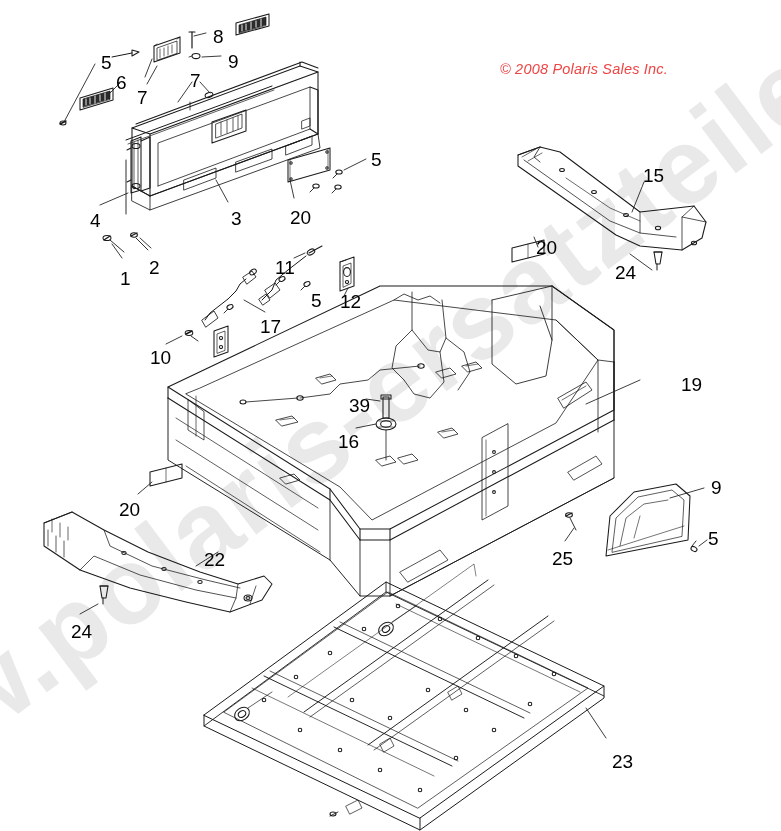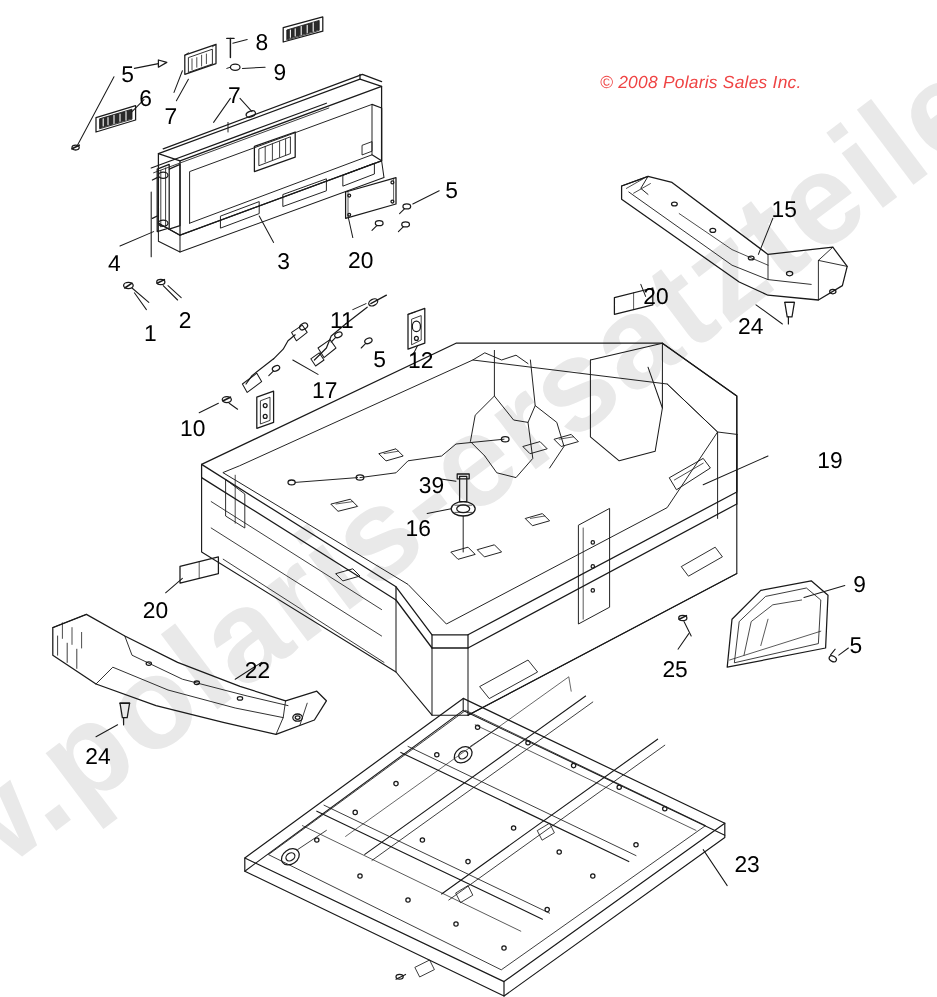--- a/index.html
+++ b/index.html
@@ -466,18 +466,18 @@
   <div class="callout" style="left:338px;top:432px">16</div>
   <div class="callout" style="left:643px;top:166px">15</div>
   <div class="callout" style="left:275px;top:258px">11</div>
   <div class="callout" style="left:260px;top:317px">17</div>
   <div class="callout" style="left:290px;top:208px">20</div>
   <div class="callout" style="left:681px;top:375px">19</div>
   <div class="callout" style="left:536px;top:238px">20</div>
   <div class="callout" style="left:119px;top:500px">20</div>
   <div class="callout" style="left:349px;top:396px">39</div>
   <div class="callout" style="left:204px;top:550px">22</div>
-  <div class="callout" style="left:612px;top:712px">23</div>
+  <div class="callout" style="left:612px;top:752px">23</div>
   <div class="callout" style="left:615px;top:263px">24</div>
   <div class="callout" style="left:71px;top:622px">24</div>
   <div class="callout" style="left:552px;top:549px">25</div>
 
 </div>
 
 </body></html>

